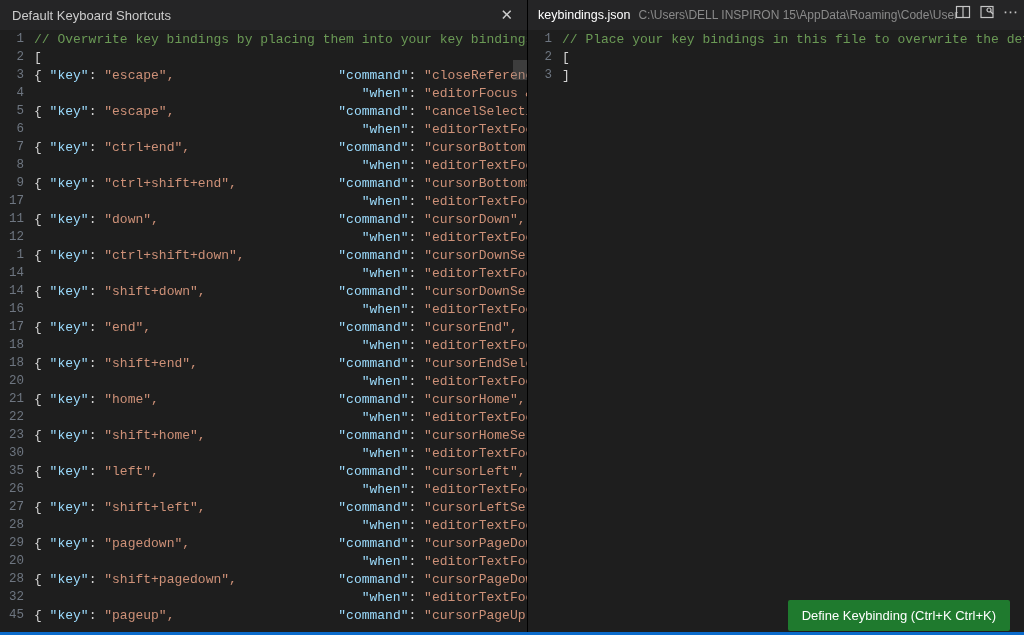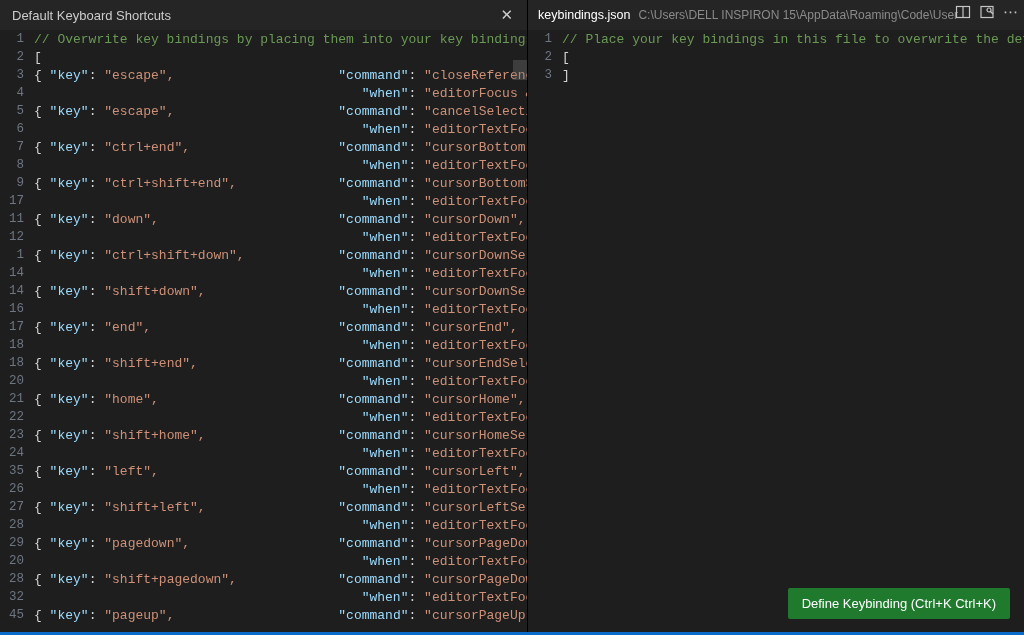--- a/index.html
+++ b/index.html
@@ -45,21 +45,21 @@
     width:34px; text-align:right; padding-right:10px;
     color:#6e7681; flex-shrink:0; user-select:none;
     font-size:12.5px;
   }
   .code { flex:1; overflow:hidden; white-space:pre; }
   .tok-comment { color:#6A9955; }
   .tok-punc { color:#d4d4d4; }
   .tok-key { color:#9cdcfe; }
   .tok-str { color:#ce9178; }
   .define-btn {
-    position:absolute; right:14px; bottom:16px;
+    position:absolute; right:14px; bottom:4px;
     background:#1f7a2e; color:#ffffff;
     font-family:"Segoe UI",Arial,sans-serif;
     font-size:13px;
     padding:8px 14px; border-radius:2px;
     cursor:pointer;
   }
   .bottom-bar {
     position:absolute; left:0; right:0; bottom:0; height:3px;
     background:#0b6bcb;
   }
@@ -97,21 +97,21 @@
         <div class="line"><div class="gutter">14</div><div class="code"><span class="tok-punc">                                          </span><span class="tok-key">"when"</span><span class="tok-punc">: </span><span class="tok-str">"editorTextFocus" },</span></div></div>
         <div class="line"><div class="gutter">14</div><div class="code"><span class="tok-punc">{ </span><span class="tok-key">"key"</span><span class="tok-punc">: </span><span class="tok-str">"shift+down",</span><span class="tok-punc">                 </span><span class="tok-key">"command"</span><span class="tok-punc">: </span><span class="tok-str">"cursorDownSelect",</span></div></div>
         <div class="line"><div class="gutter">16</div><div class="code"><span class="tok-punc">                                          </span><span class="tok-key">"when"</span><span class="tok-punc">: </span><span class="tok-str">"editorTextFocus" },</span></div></div>
         <div class="line"><div class="gutter">17</div><div class="code"><span class="tok-punc">{ </span><span class="tok-key">"key"</span><span class="tok-punc">: </span><span class="tok-str">"end",</span><span class="tok-punc">                        </span><span class="tok-key">"command"</span><span class="tok-punc">: </span><span class="tok-str">"cursorEnd",</span></div></div>
         <div class="line"><div class="gutter">18</div><div class="code"><span class="tok-punc">                                          </span><span class="tok-key">"when"</span><span class="tok-punc">: </span><span class="tok-str">"editorTextFocus" },</span></div></div>
         <div class="line"><div class="gutter">18</div><div class="code"><span class="tok-punc">{ </span><span class="tok-key">"key"</span><span class="tok-punc">: </span><span class="tok-str">"shift+end",</span><span class="tok-punc">                  </span><span class="tok-key">"command"</span><span class="tok-punc">: </span><span class="tok-str">"cursorEndSelect",</span></div></div>
         <div class="line"><div class="gutter">20</div><div class="code"><span class="tok-punc">                                          </span><span class="tok-key">"when"</span><span class="tok-punc">: </span><span class="tok-str">"editorTextFocus" },</span></div></div>
         <div class="line"><div class="gutter">21</div><div class="code"><span class="tok-punc">{ </span><span class="tok-key">"key"</span><span class="tok-punc">: </span><span class="tok-str">"home",</span><span class="tok-punc">                       </span><span class="tok-key">"command"</span><span class="tok-punc">: </span><span class="tok-str">"cursorHome",</span></div></div>
         <div class="line"><div class="gutter">22</div><div class="code"><span class="tok-punc">                                          </span><span class="tok-key">"when"</span><span class="tok-punc">: </span><span class="tok-str">"editorTextFocus" },</span></div></div>
         <div class="line"><div class="gutter">23</div><div class="code"><span class="tok-punc">{ </span><span class="tok-key">"key"</span><span class="tok-punc">: </span><span class="tok-str">"shift+home",</span><span class="tok-punc">                 </span><span class="tok-key">"command"</span><span class="tok-punc">: </span><span class="tok-str">"cursorHomeSelect",</span></div></div>
-        <div class="line"><div class="gutter">24</div><div class="code"><span class="tok-punc">                                          </span><span class="tok-key">"when"</span><span class="tok-punc">: </span><span class="tok-str">"editorTextFocus" },</span></div></div>
+        <div class="line"><div class="gutter">30</div><div class="code"><span class="tok-punc">                                          </span><span class="tok-key">"when"</span><span class="tok-punc">: </span><span class="tok-str">"editorTextFocus" },</span></div></div>
         <div class="line"><div class="gutter">35</div><div class="code"><span class="tok-punc">{ </span><span class="tok-key">"key"</span><span class="tok-punc">: </span><span class="tok-str">"left",</span><span class="tok-punc">                       </span><span class="tok-key">"command"</span><span class="tok-punc">: </span><span class="tok-str">"cursorLeft",</span></div></div>
         <div class="line"><div class="gutter">26</div><div class="code"><span class="tok-punc">                                          </span><span class="tok-key">"when"</span><span class="tok-punc">: </span><span class="tok-str">"editorTextFocus" },</span></div></div>
         <div class="line"><div class="gutter">27</div><div class="code"><span class="tok-punc">{ </span><span class="tok-key">"key"</span><span class="tok-punc">: </span><span class="tok-str">"shift+left",</span><span class="tok-punc">                 </span><span class="tok-key">"command"</span><span class="tok-punc">: </span><span class="tok-str">"cursorLeftSelect",</span></div></div>
         <div class="line"><div class="gutter">28</div><div class="code"><span class="tok-punc">                                          </span><span class="tok-key">"when"</span><span class="tok-punc">: </span><span class="tok-str">"editorTextFocus" },</span></div></div>
         <div class="line"><div class="gutter">29</div><div class="code"><span class="tok-punc">{ </span><span class="tok-key">"key"</span><span class="tok-punc">: </span><span class="tok-str">"pagedown",</span><span class="tok-punc">                   </span><span class="tok-key">"command"</span><span class="tok-punc">: </span><span class="tok-str">"cursorPageDown",</span></div></div>
         <div class="line"><div class="gutter">20</div><div class="code"><span class="tok-punc">                                          </span><span class="tok-key">"when"</span><span class="tok-punc">: </span><span class="tok-str">"editorTextFocus" },</span></div></div>
         <div class="line"><div class="gutter">28</div><div class="code"><span class="tok-punc">{ </span><span class="tok-key">"key"</span><span class="tok-punc">: </span><span class="tok-str">"shift+pagedown",</span><span class="tok-punc">             </span><span class="tok-key">"command"</span><span class="tok-punc">: </span><span class="tok-str">"cursorPageDownSele</span></div></div>
         <div class="line"><div class="gutter">32</div><div class="code"><span class="tok-punc">                                          </span><span class="tok-key">"when"</span><span class="tok-punc">: </span><span class="tok-str">"editorTextFocus" },</span></div></div>
         <div class="line"><div class="gutter">45</div><div class="code"><span class="tok-punc">{ </span><span class="tok-key">"key"</span><span class="tok-punc">: </span><span class="tok-str">"pageup",</span><span class="tok-punc">                     </span><span class="tok-key">"command"</span><span class="tok-punc">: </span><span class="tok-str">"cursorPageUp",</span></div></div>
       </div>

